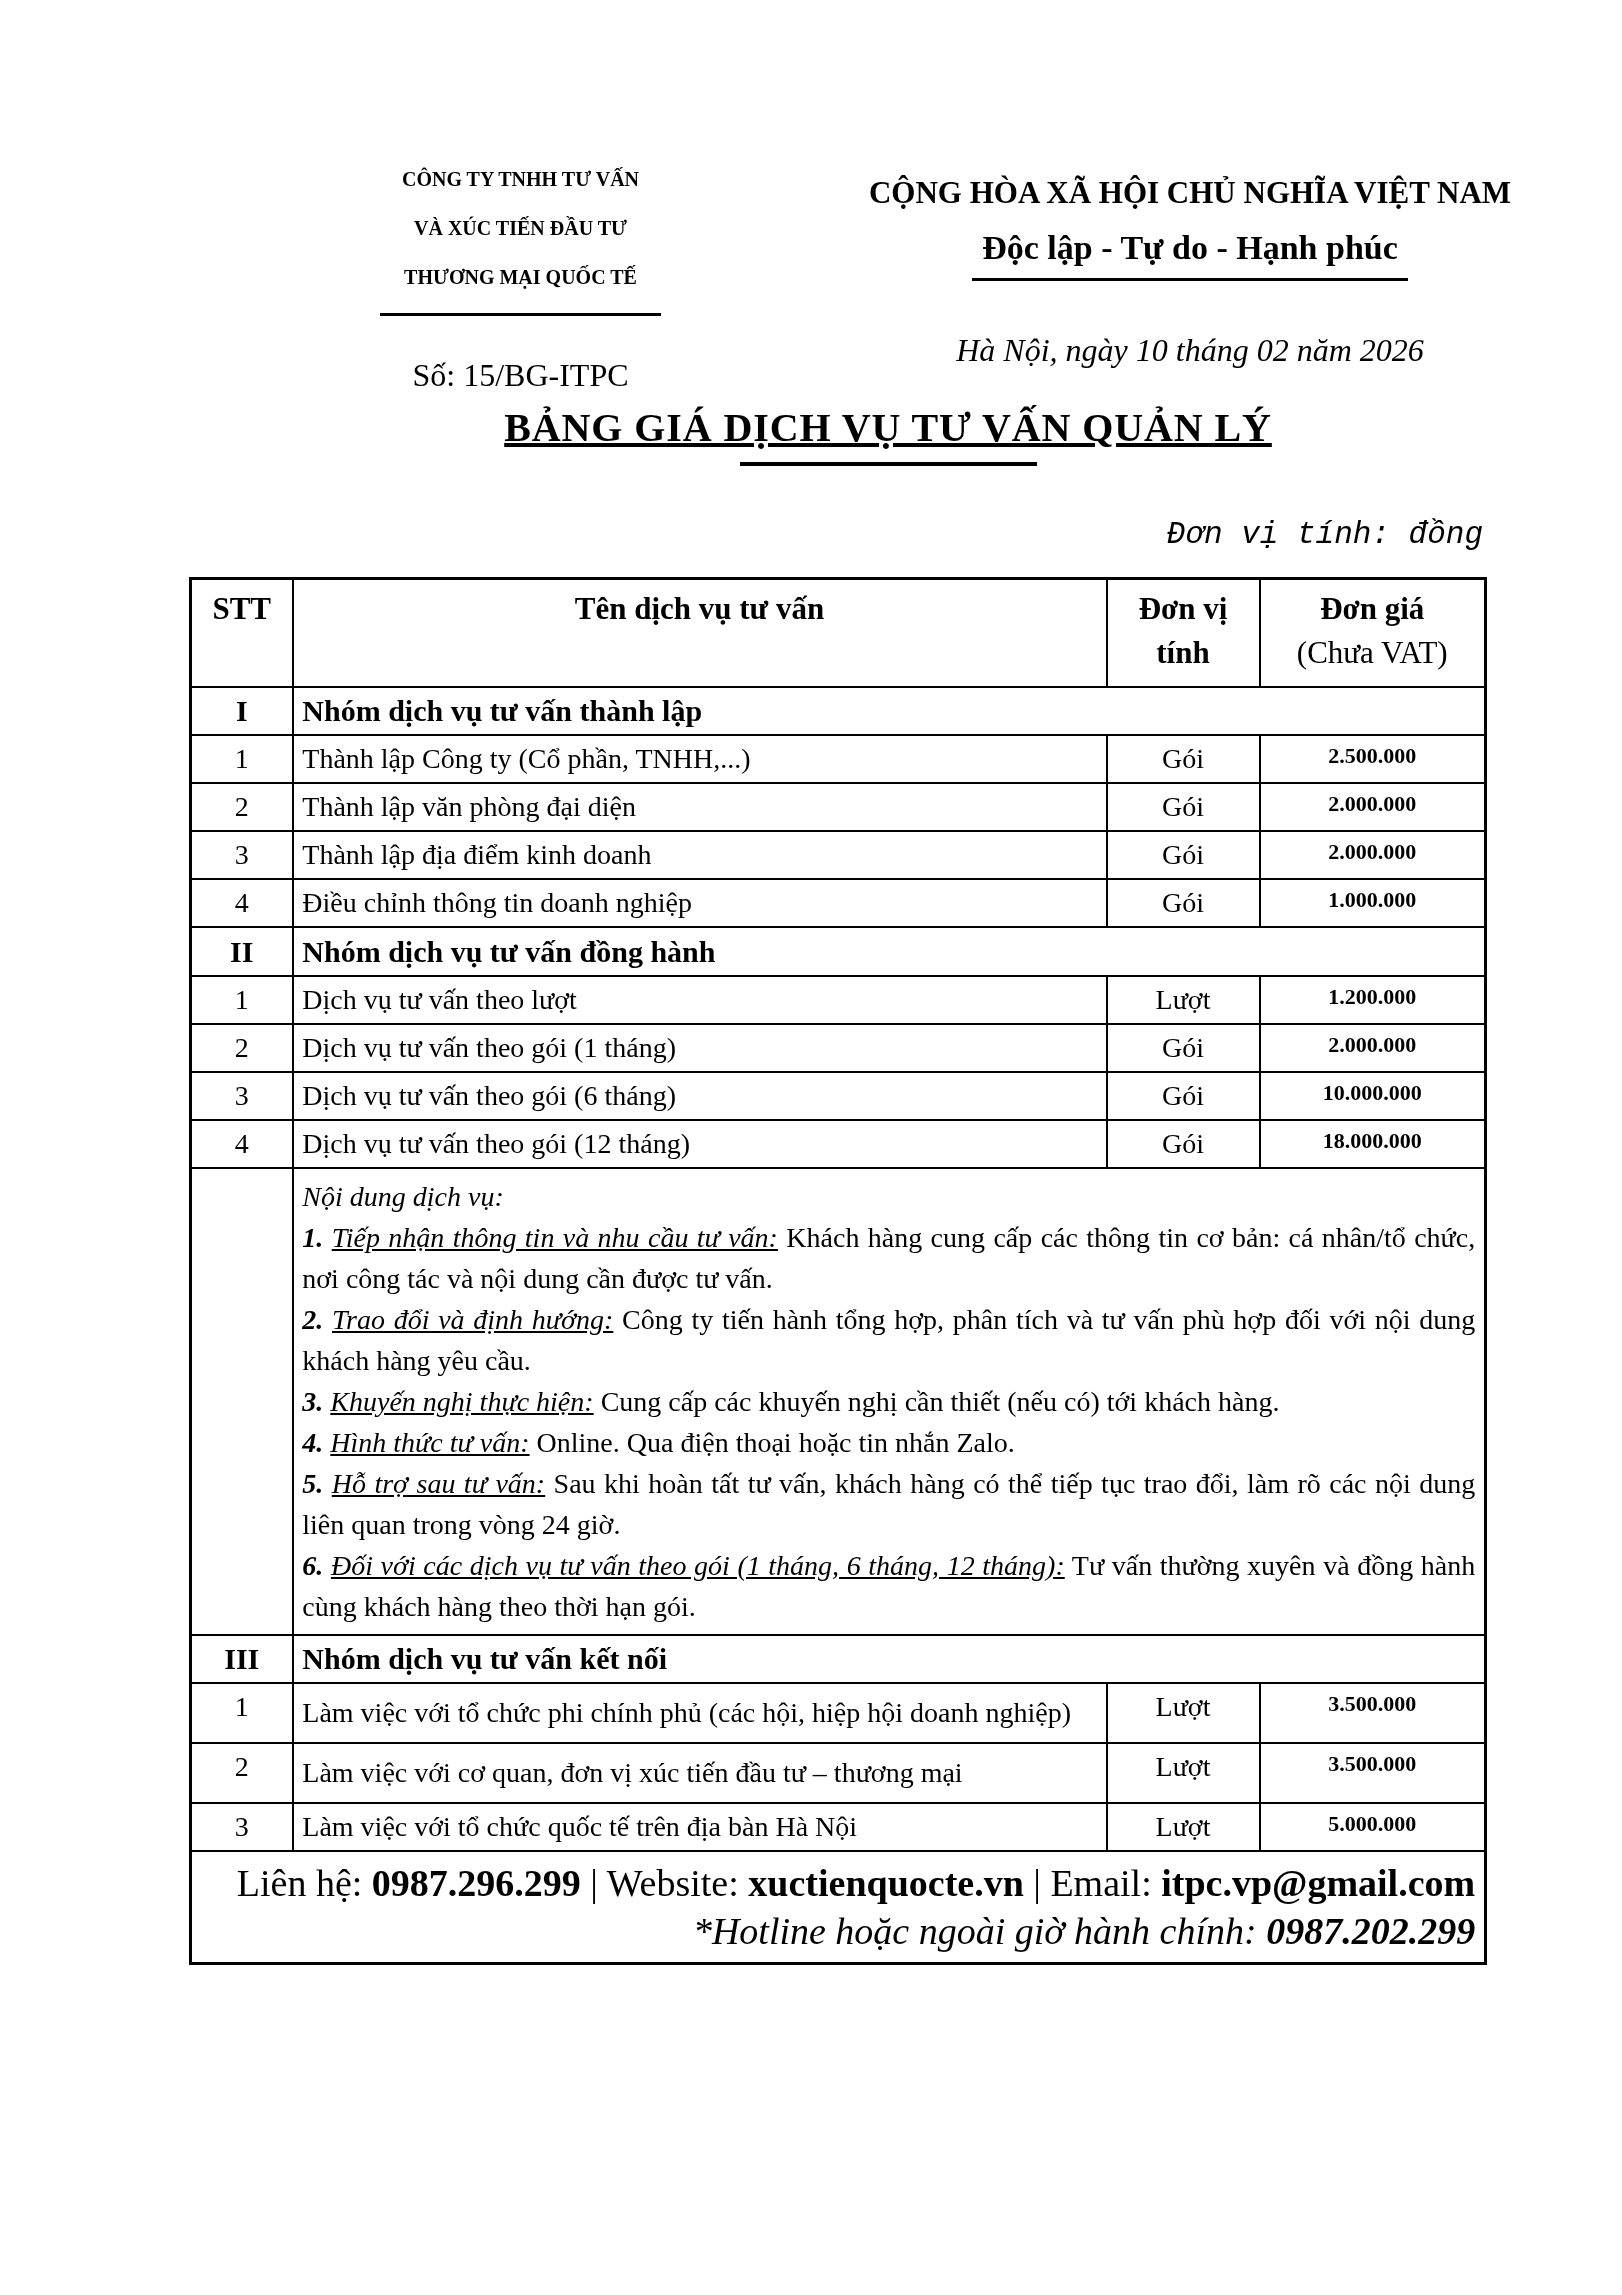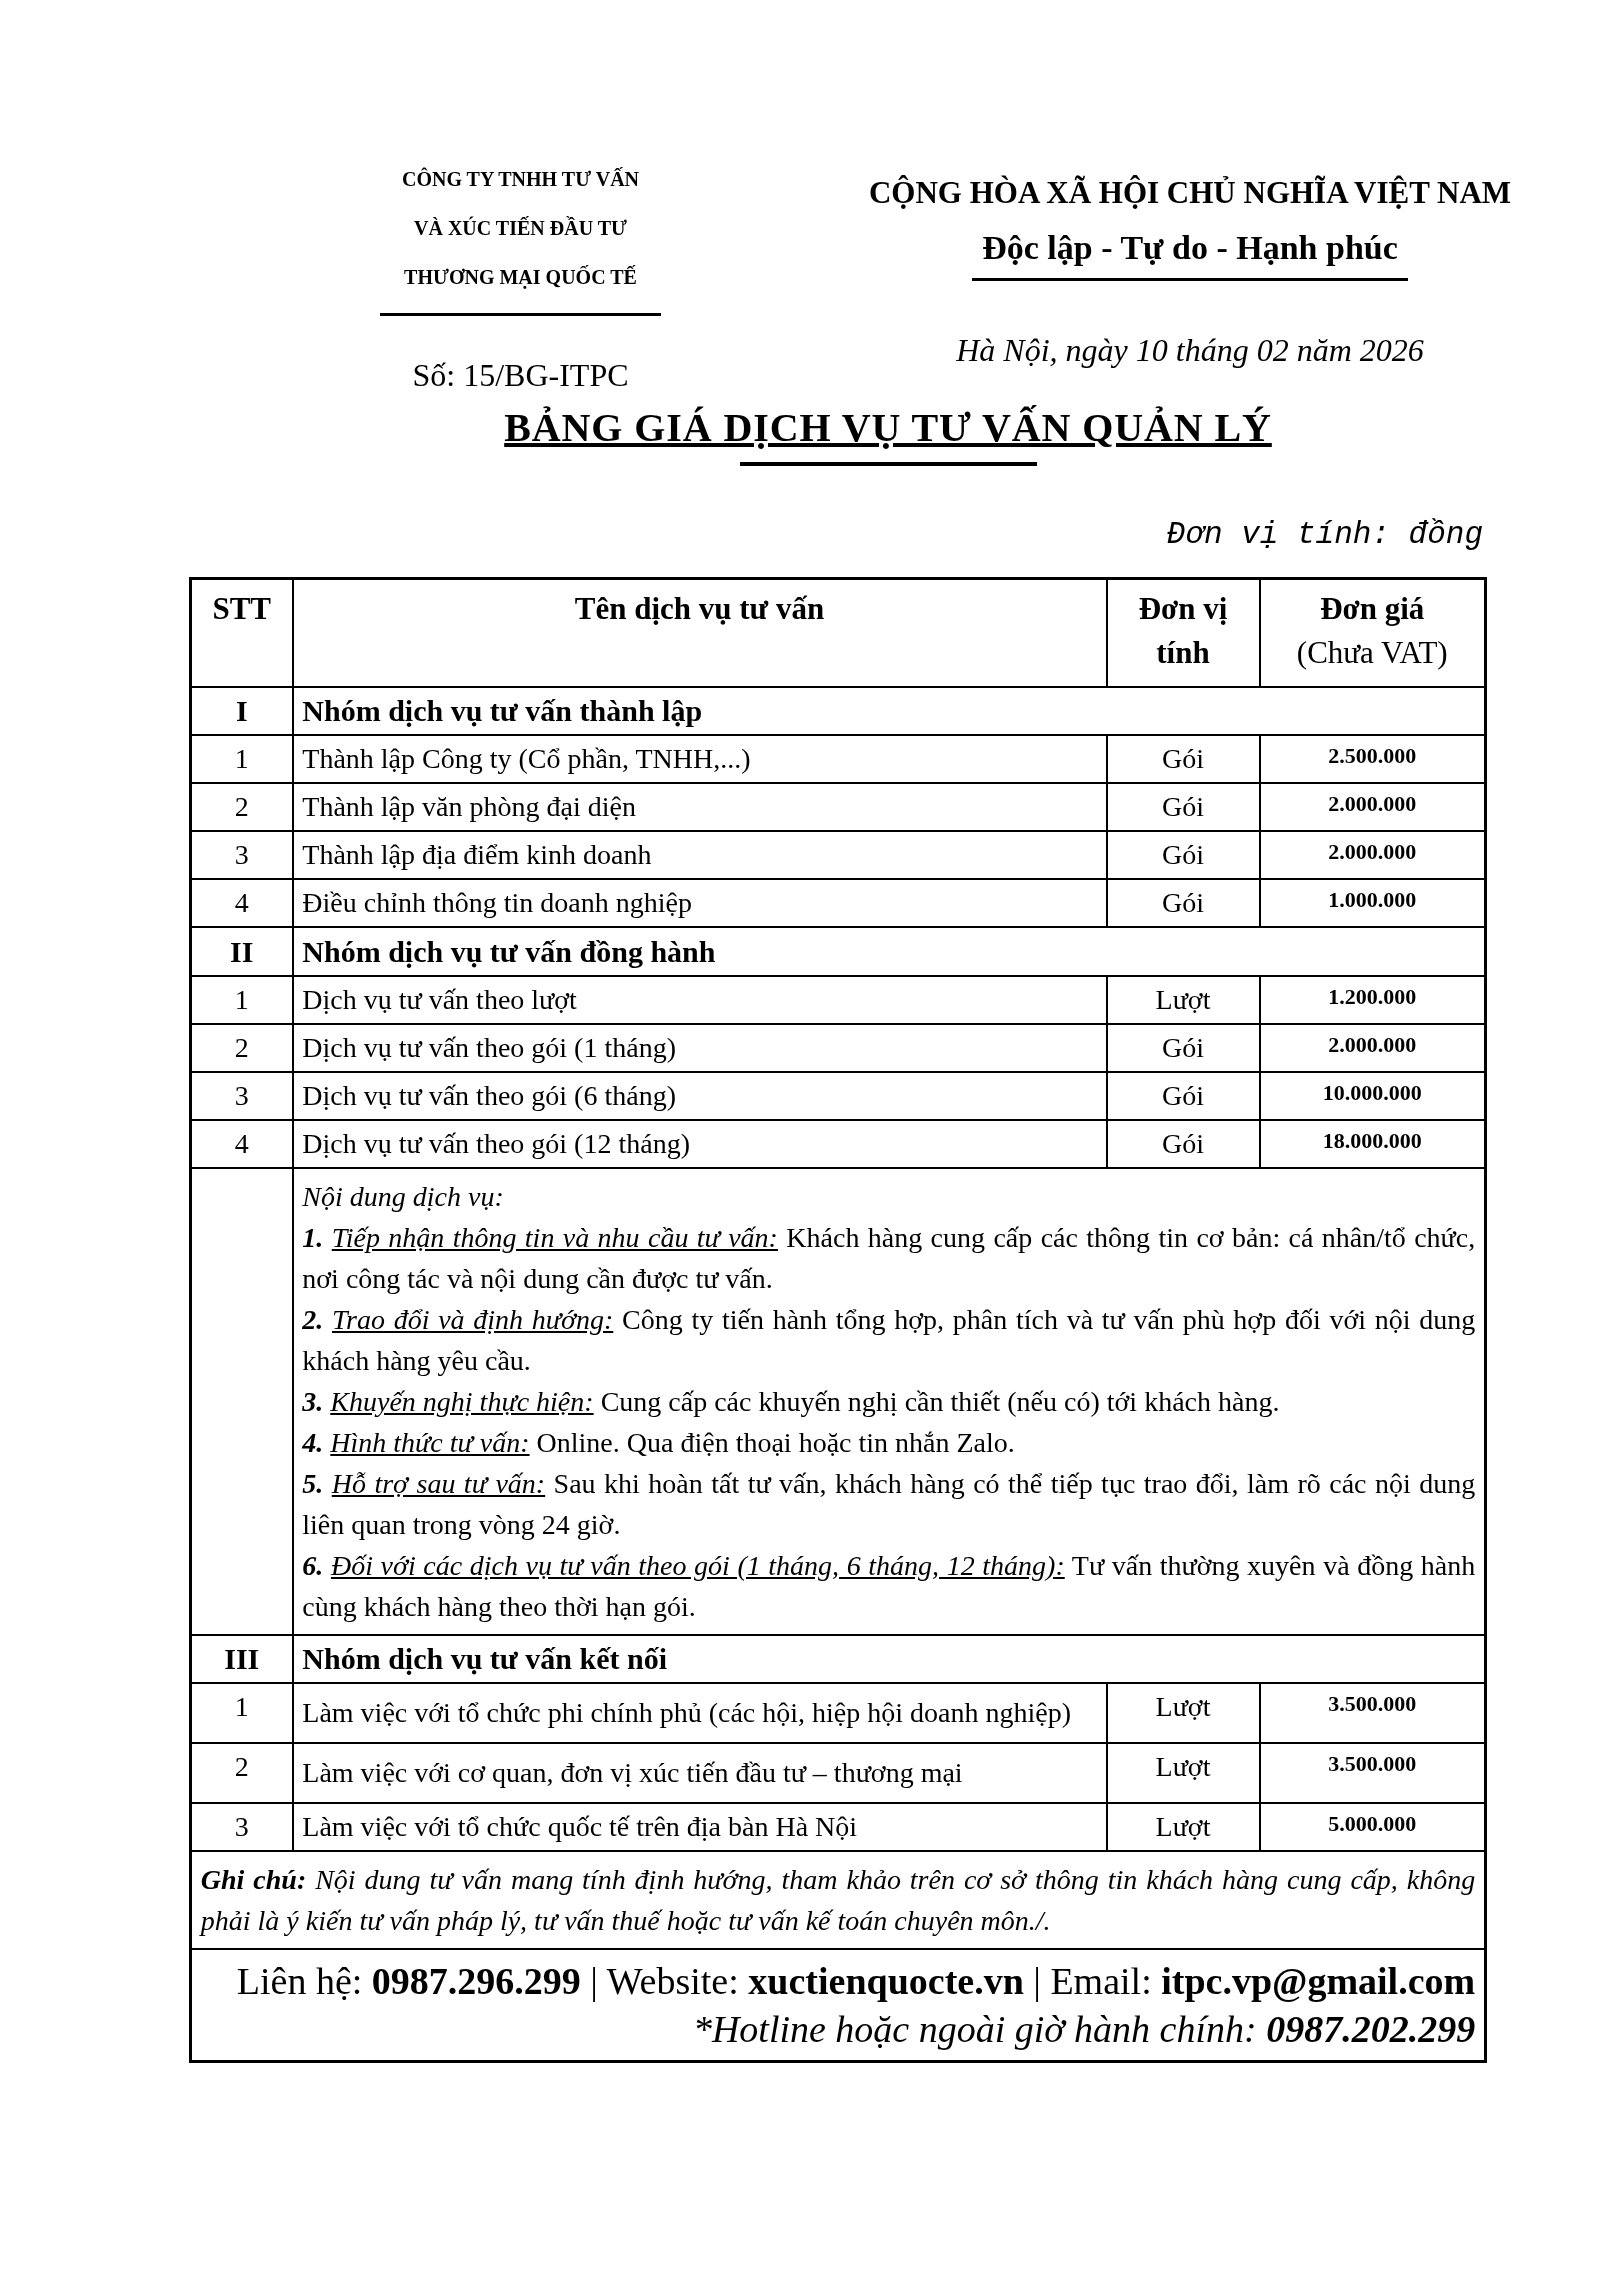--- a/index.html
+++ b/index.html
@@ -186,26 +186,20 @@
       <td class="unit-cell">Lượt</td>
       <td class="price-cell">3.500.000</td>
     </tr>
     <tr>
       <td class="stt-cell">3</td>
       <td class="name-cell">Làm việc với tổ chức quốc tế trên địa bàn Hà Nội</td>
       <td class="unit-cell">Lượt</td>
       <td class="price-cell">5.000.000</td>
     </tr>
 
-    <tr>
-      <td colspan="4" class="note-cell">
-        <span class="note-lead">Ghi chú:</span>
-        <span>Nội dung tư vấn mang tính định hướng, tham khảo trên cơ sở thông tin khách hàng cung cấp, không phải là ý kiến tư vấn pháp lý, tư vấn thuế hoặc tư vấn kế toán chuyên môn./.</span>
-      </td>
-    </tr>
 
     <tr>
       <td colspan="4" class="contact-cell">
         <div>
           <span>Liên hệ:</span>
           <span class="b">0987.296.299</span>
           <span>|</span>
           <span>Website:</span>
           <span class="b">xuctienquocte.vn</span>
           <span>|</span>

